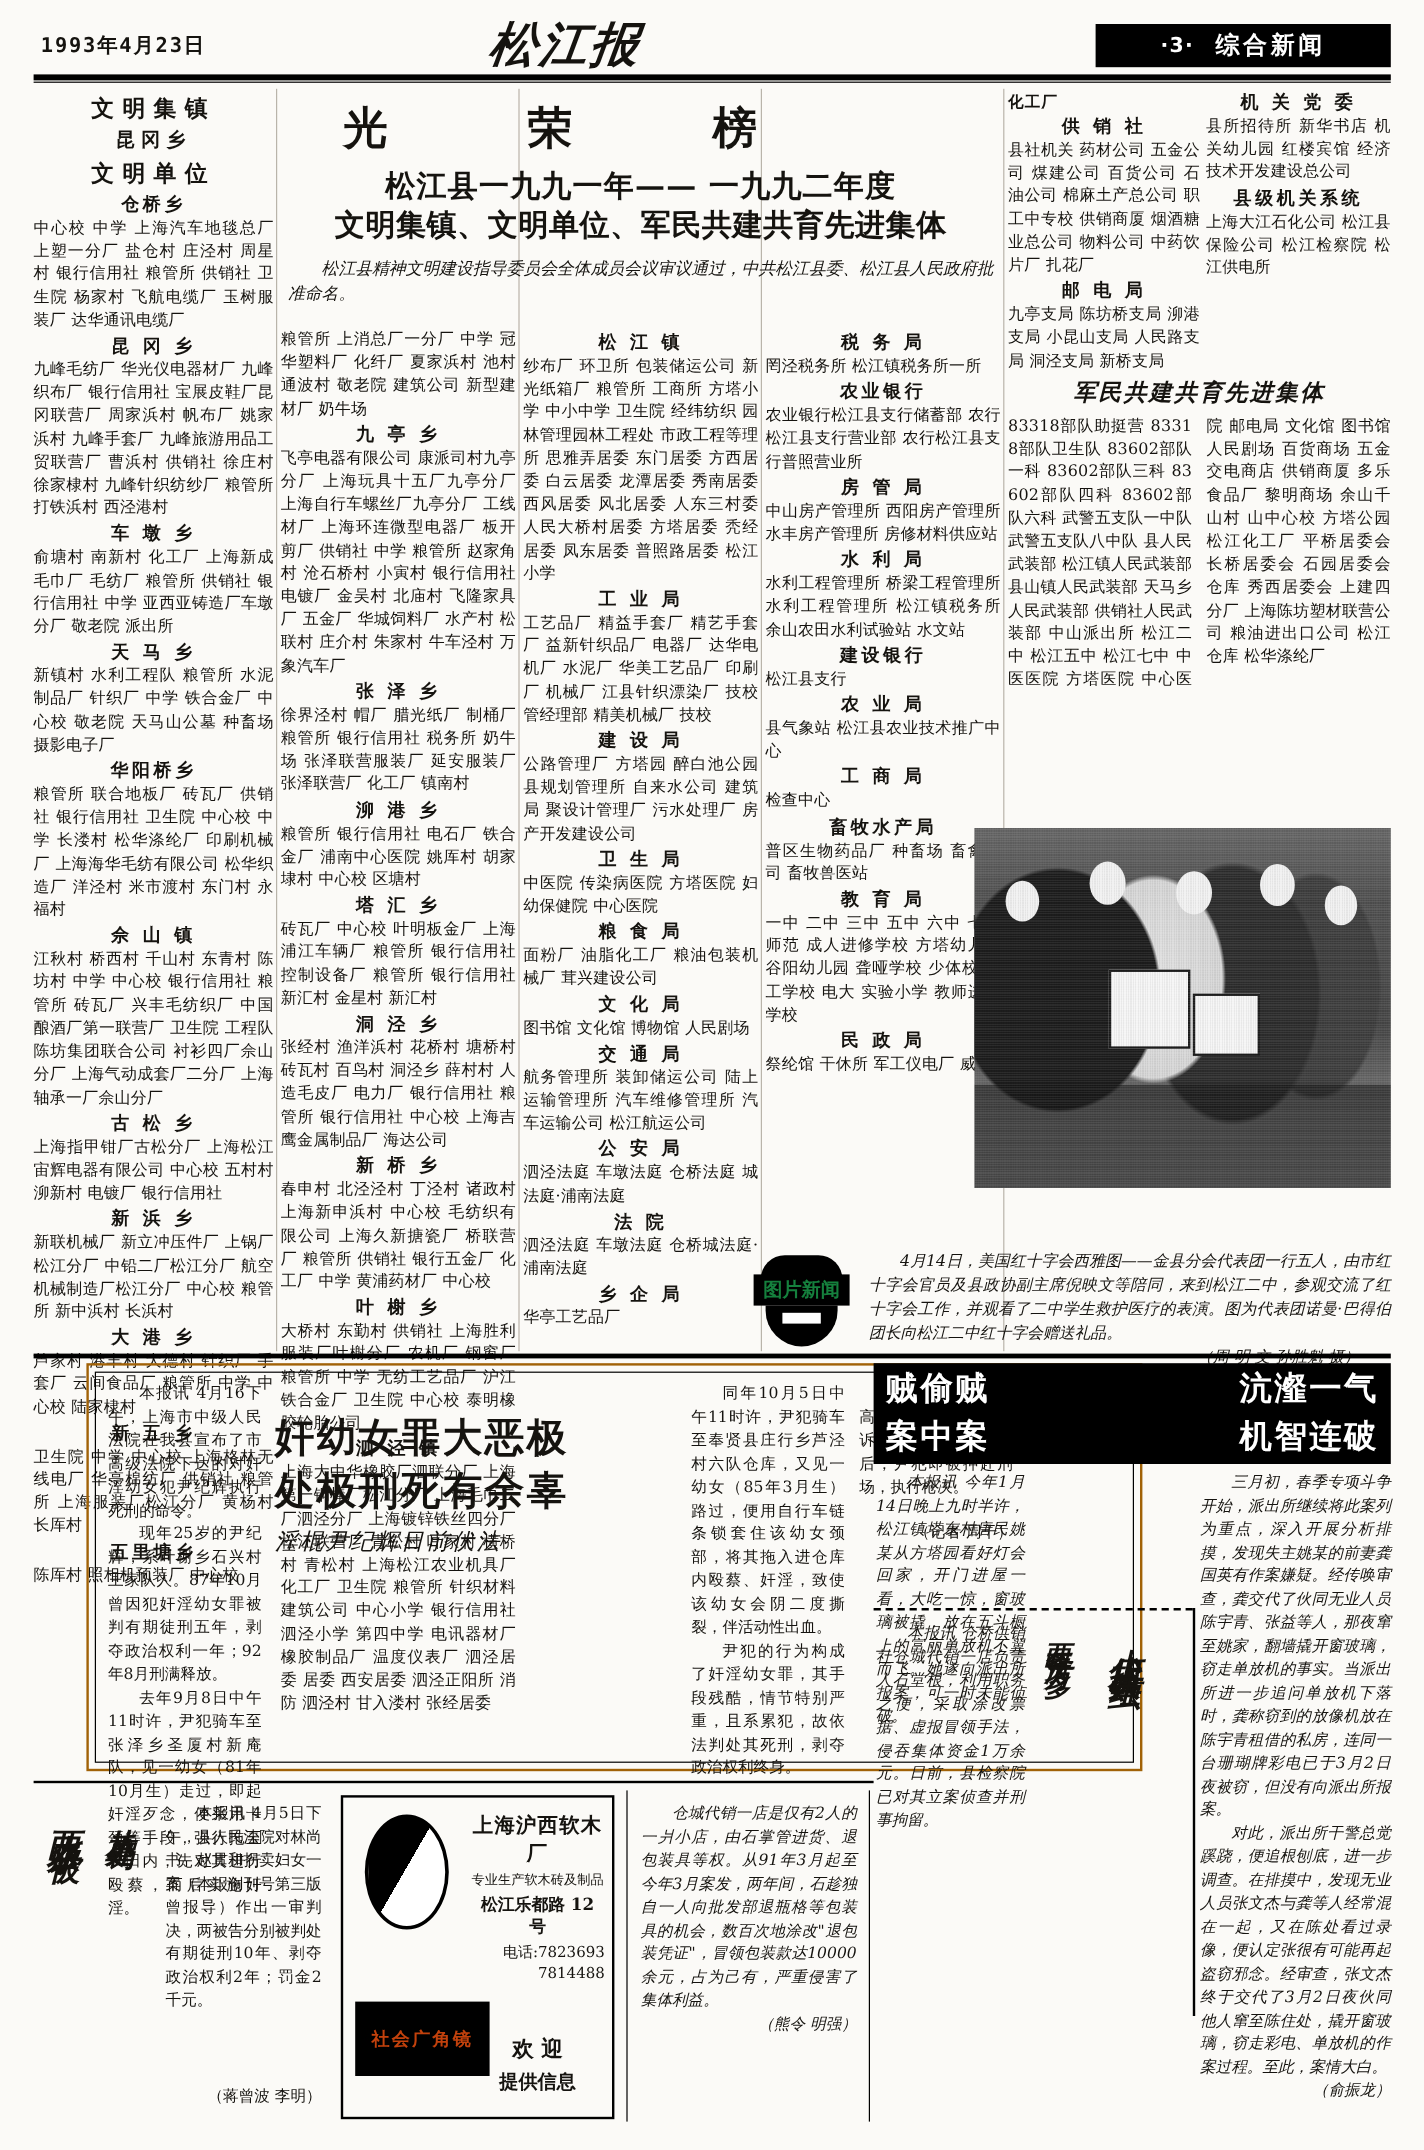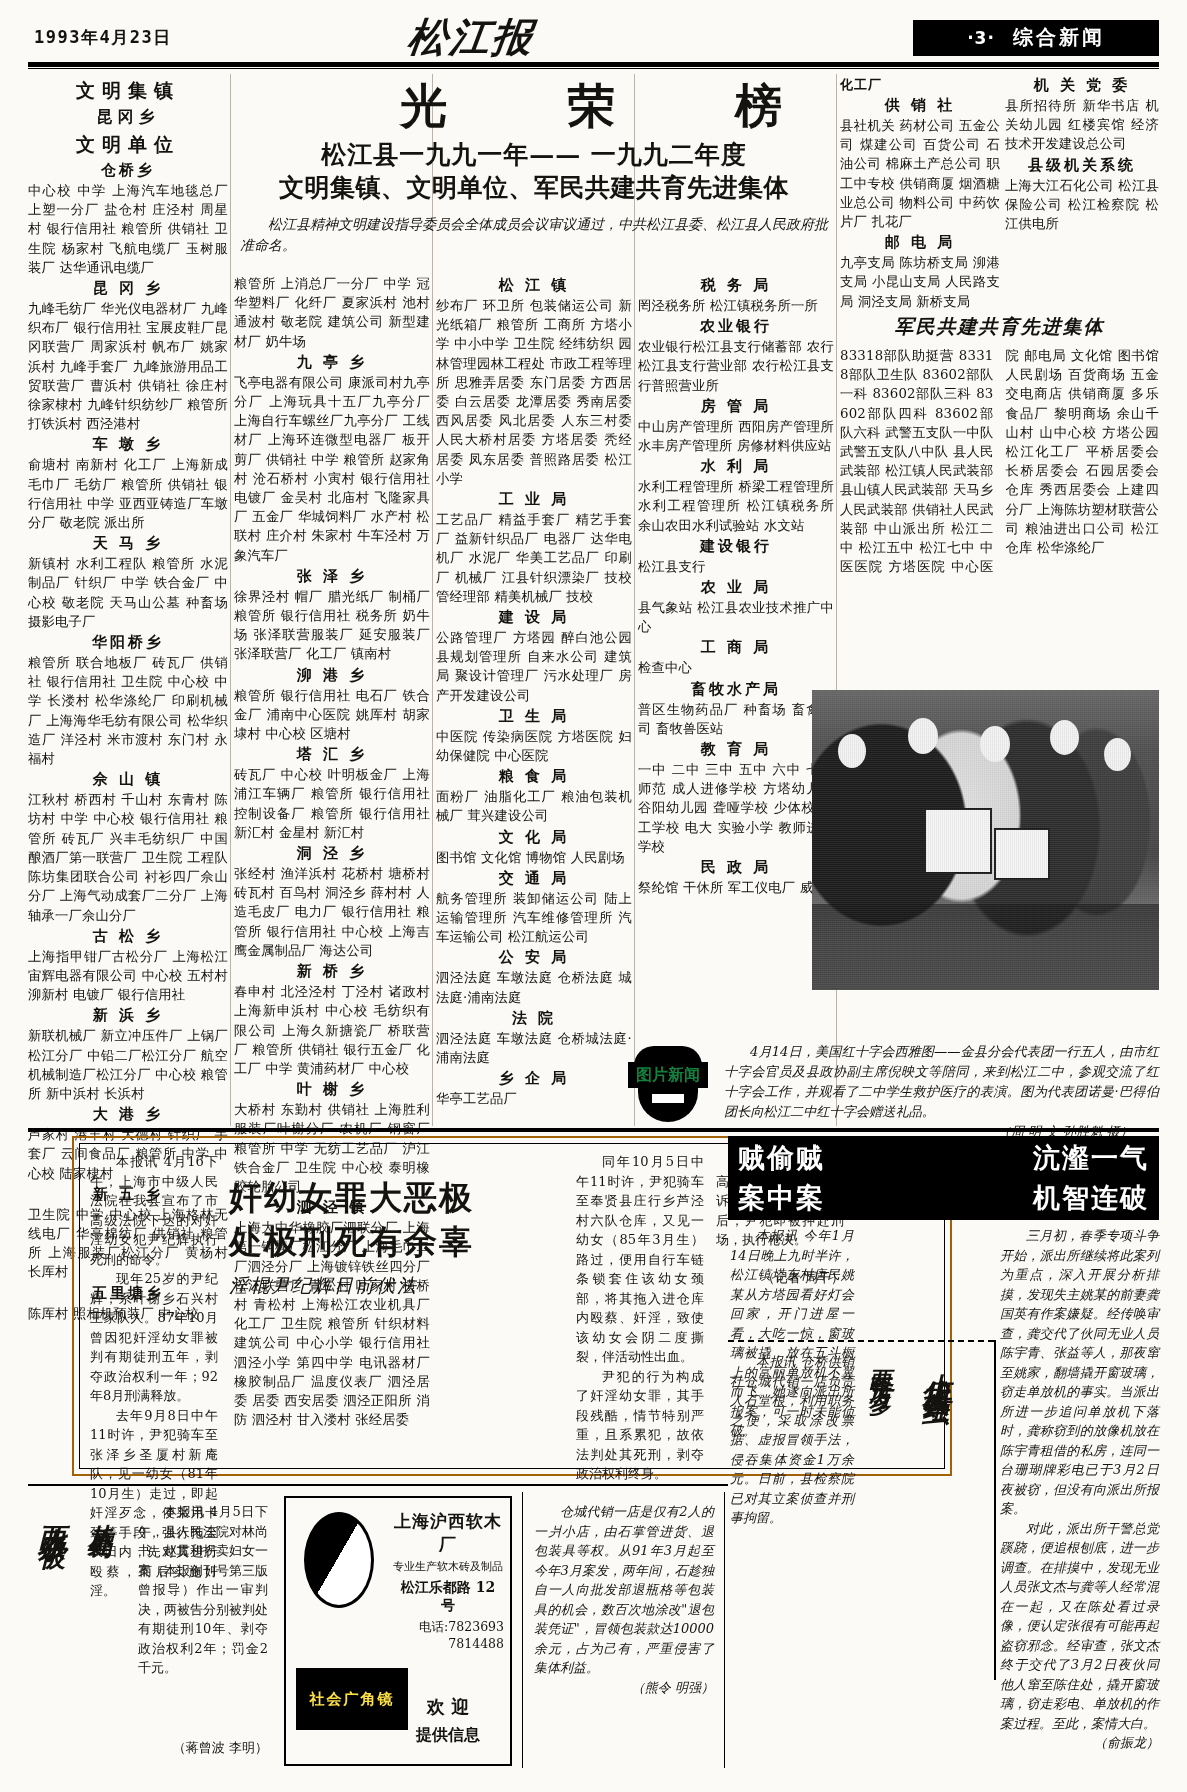--- a/index.html
+++ b/index.html
@@ -88,23 +88,23 @@
     text-align:justify; text-align-last:left;
     word-break:break-all;
     letter-spacing:0.2px;
   }
 
   
   .top-head {
     position:absolute; left:206px; top:0px; width:600px;
   }
   .gr-title {
-    text-align:right;
-    font-family:"DejaVu Serif", serif;
-    font-weight:bold; font-size:47px;
+    text-align:left;
+    font-family:"DejaVu Serif", serif;
+    font-weight:bold; font-size:37px;
     letter-spacing:52px; text-indent:52px;
     line-height:56px;
     margin-top:4px;
   }
   .gr-sub1 {
     text-align:center; font-family:"DejaVu Serif", serif;
     font-weight:bold; font-size:25px; line-height:33px; letter-spacing:1px;
     margin-top:4px;
   }
   .gr-sub2 {
@@ -242,21 +242,21 @@
   }
   .ad-logo {
     position:absolute; left:10px; top:10px; width:90px; height:120px;
   }
   .ad-oval {
     position:absolute; left:8px; top:4px; width:70px; height:96px;
     border:3px solid #000; border-radius:50%;
     background:linear-gradient(120deg,#000 0 48%, #fff 48% 100%);
   }
   .ad-black {
-    background:#000; color:#fde047; text-align:center;
+    background:#000; color:#c2410c; text-align:center;
     font-family:"DejaVu Serif", serif; font-weight:bold;
   }
 
   .dashed-sep {
     position:absolute; border-top:2px dashed #000;
   }
   .sep-v { position:absolute; width:2px; background:#000; }
   .sep-h { position:absolute; height:2px; background:#000; }
   .hair-v { position:absolute; width:1px; background:#000; }
 </style>

